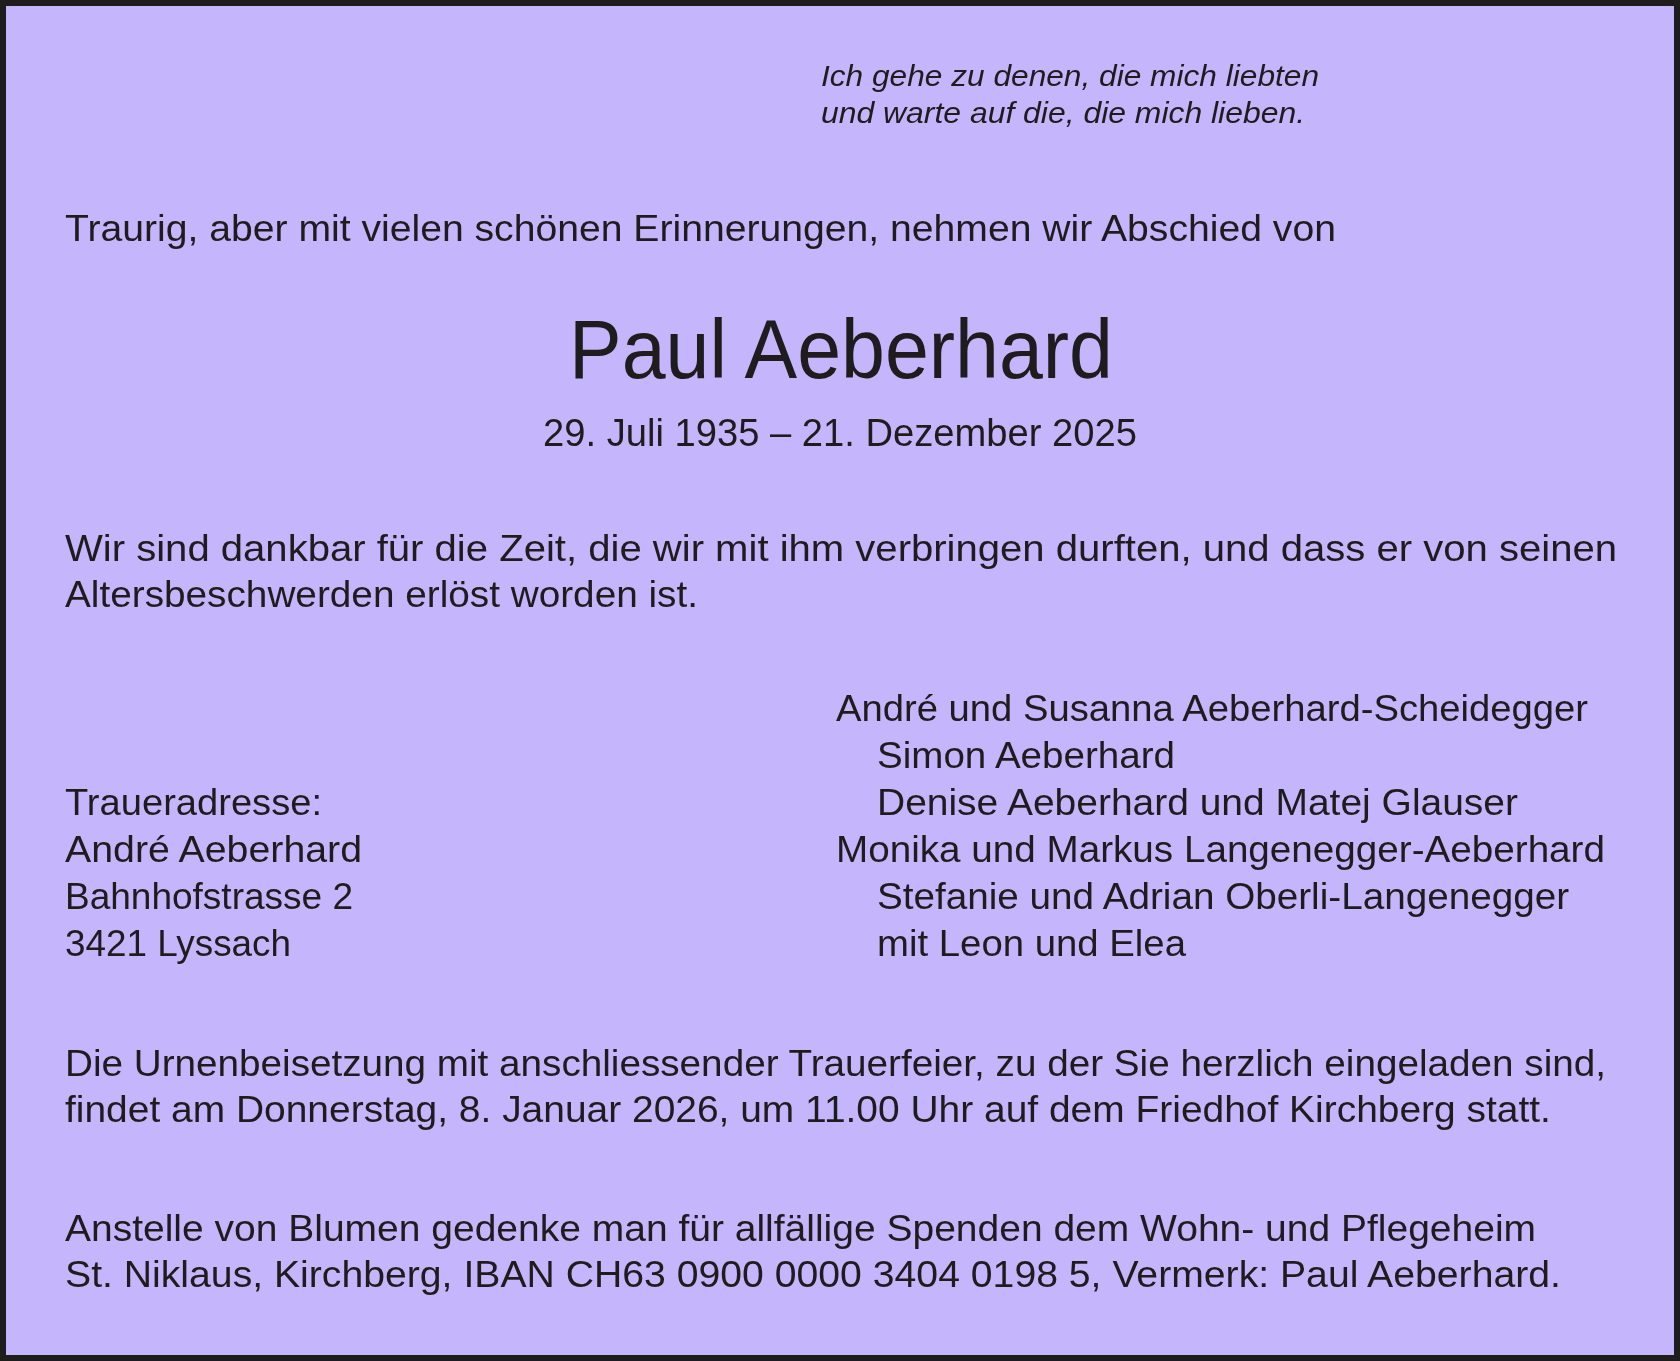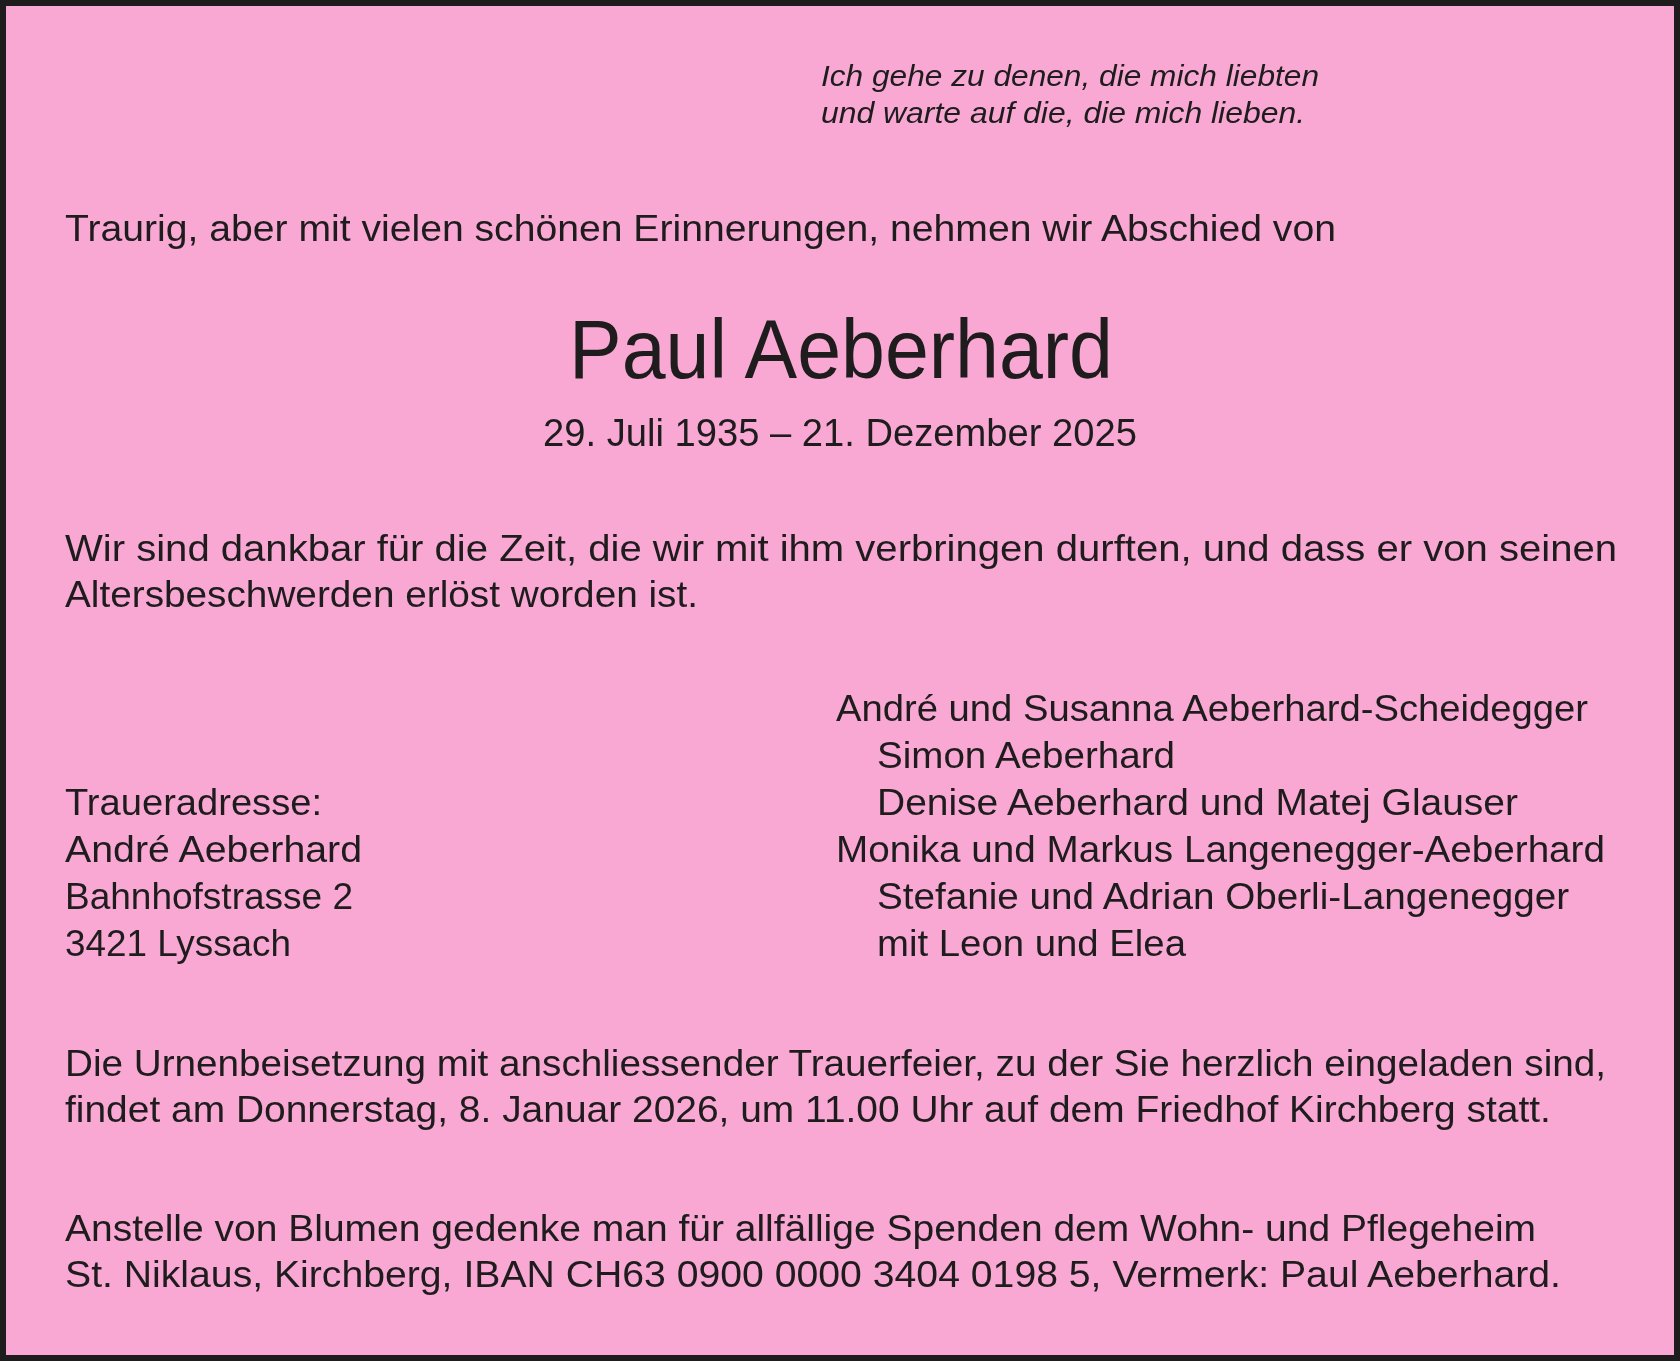--- a/index.html
+++ b/index.html
@@ -1,19 +1,19 @@
 <!DOCTYPE html>
 <html><head>
 <meta charset="utf-8">
 <style>
   html, body { margin: 0; padding: 0; background: #ffffff; }
   body { width: 1680px; height: 1361px; position: relative; overflow: hidden; }
   .frame {
     position: absolute; left: 0; top: 0; width: 1680px; height: 1361px;
-    box-sizing: border-box; border: 6px solid #1e1c1d; background: #f9a8d4; text-decoration: underline;
+    box-sizing: border-box; border: 6px solid #1e1c1d; background: #c4b5fd; text-decoration: underline;
   }
   .ln {
     position: absolute; white-space: nowrap; color: #1e1c1d;
     font-family: "Liberation Sans", "DejaVu Sans", sans-serif;
     font-size: 36px; line-height: 1; transform-origin: 0 0;
   }
   .quote { font-style: italic; font-size: 30px; }
   .name { font-size: 84px; }
   .dates { font-size: 39px; }
 </style>

